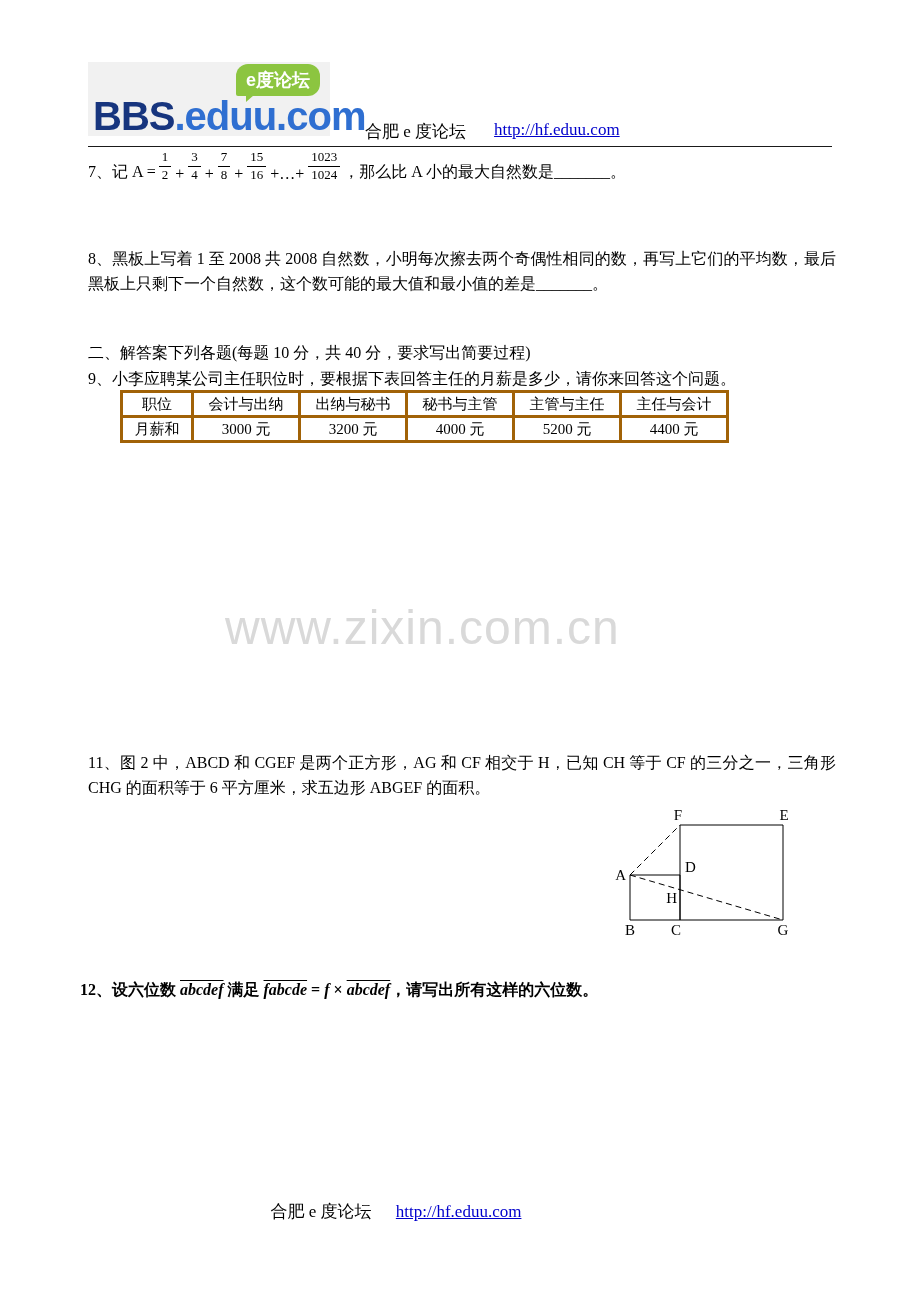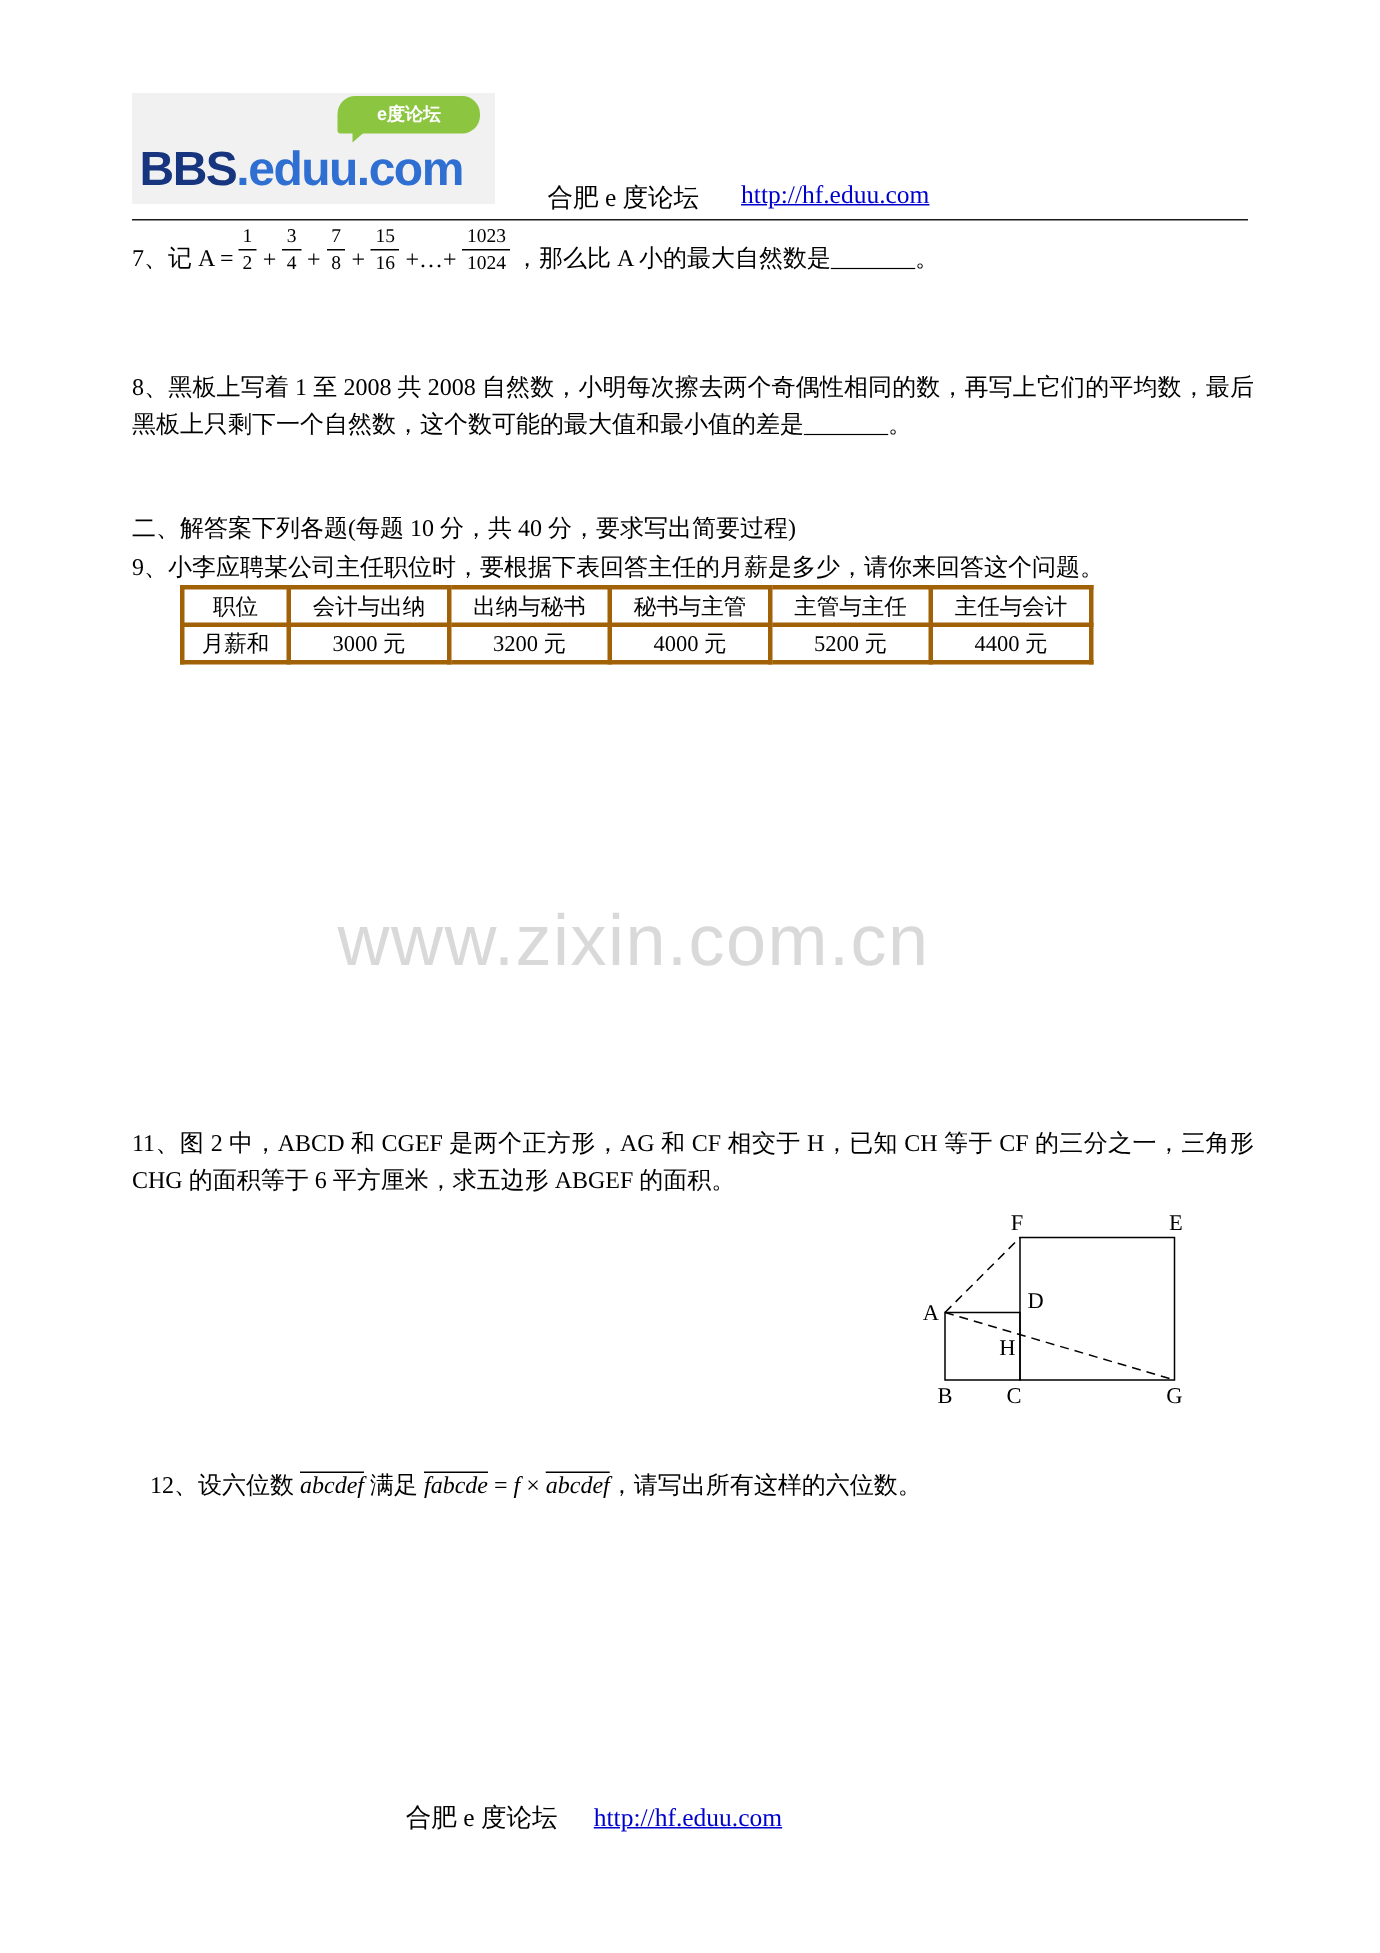--- a/index.html
+++ b/index.html
@@ -4,26 +4,26 @@
 <style>
   html,body{margin:0;padding:0;background:#fff;}
   .page{
     position:relative;width:920px;height:1302px;background:#fff;
     font-family:"Liberation Serif","DejaVu Serif",serif;color:#000;
     overflow:hidden;
   }
   
   .logo-box{position:absolute;left:88px;top:62px;width:242px;height:74px;background:#f1f1f1;}
   .logo-text{position:absolute;left:5px;top:32px;font-family:"Liberation Sans",sans-serif;
-    font-weight:bold;font-size:32px;letter-spacing:-1px;white-space:nowrap;}
+    font-weight:bold;font-size:40px;letter-spacing:-1px;white-space:nowrap;}
   .logo-text .bbs{color:#17357e;}
   .logo-text .rest{color:#2f6fd1;}
   .bubble{position:absolute;right:10px;top:2px;background:#8cc540;color:#fff;
-    font-family:"Liberation Sans",sans-serif;font-weight:bold;font-size:12px;
-    padding:4px 26px;border-radius:12px 12px 12px 2px;}
+    font-family:"Liberation Sans",sans-serif;font-weight:bold;font-size:18px;
+    padding:4px 10px;border-radius:12px 12px 12px 2px;}
   .bubble:after{content:"";position:absolute;left:10px;bottom:-6px;width:0;height:0;
     border-left:8px solid #8cc540;border-bottom:7px solid transparent;}
   .header-site{position:absolute;left:365px;top:120px;font-size:17px;display:flex;gap:28px;white-space:nowrap;}
   .rule{position:absolute;left:88px;top:146px;width:744px;border-top:1.5px solid #1a1a1a;}
   .link{color:#0000cc;text-decoration:underline;cursor:pointer;}
   
   .para{position:absolute;left:88px;width:748px;font-size:16px;line-height:25px;text-align:justify;}
   .single{text-align:left;}
   
   .q7-row{position:absolute;left:88px;top:150px;display:flex;align-items:flex-end;font-size:16px;white-space:nowrap;}
@@ -36,21 +36,21 @@
   .salary-table{position:absolute;left:120px;top:390px;border-collapse:collapse;font-size:15px;}
   .salary-table td{border:3px solid #a16207;height:22px;text-align:center;padding:0 6px;min-width:92px;}
   .salary-table td.c0{min-width:56px;}
   
   .watermark{position:absolute;left:225px;top:600px;font-family:"Liberation Sans",sans-serif;
     font-size:48px;color:#d9d9d9;letter-spacing:1px;}
   
   .figure{position:absolute;left:608px;top:806px;}
   .figure text{font-size:15px;font-family:"Liberation Serif","DejaVu Serif",serif;}
   
-  .q12{position:absolute;left:100px;top:980px;font-size:16px;}
+  .q12{position:absolute;left:80px;top:980px;font-size:16px;font-weight:bold;}
   .ov{text-decoration:overline;font-style:italic;}
   .it{font-style:italic;}
   
   .footer{position:absolute;left:0;top:1200px;width:792px;text-align:center;font-size:17px;}
   .footer span{margin:0 10px;}
 </style>
 </head>
 <body>
 
 <div class="page">

